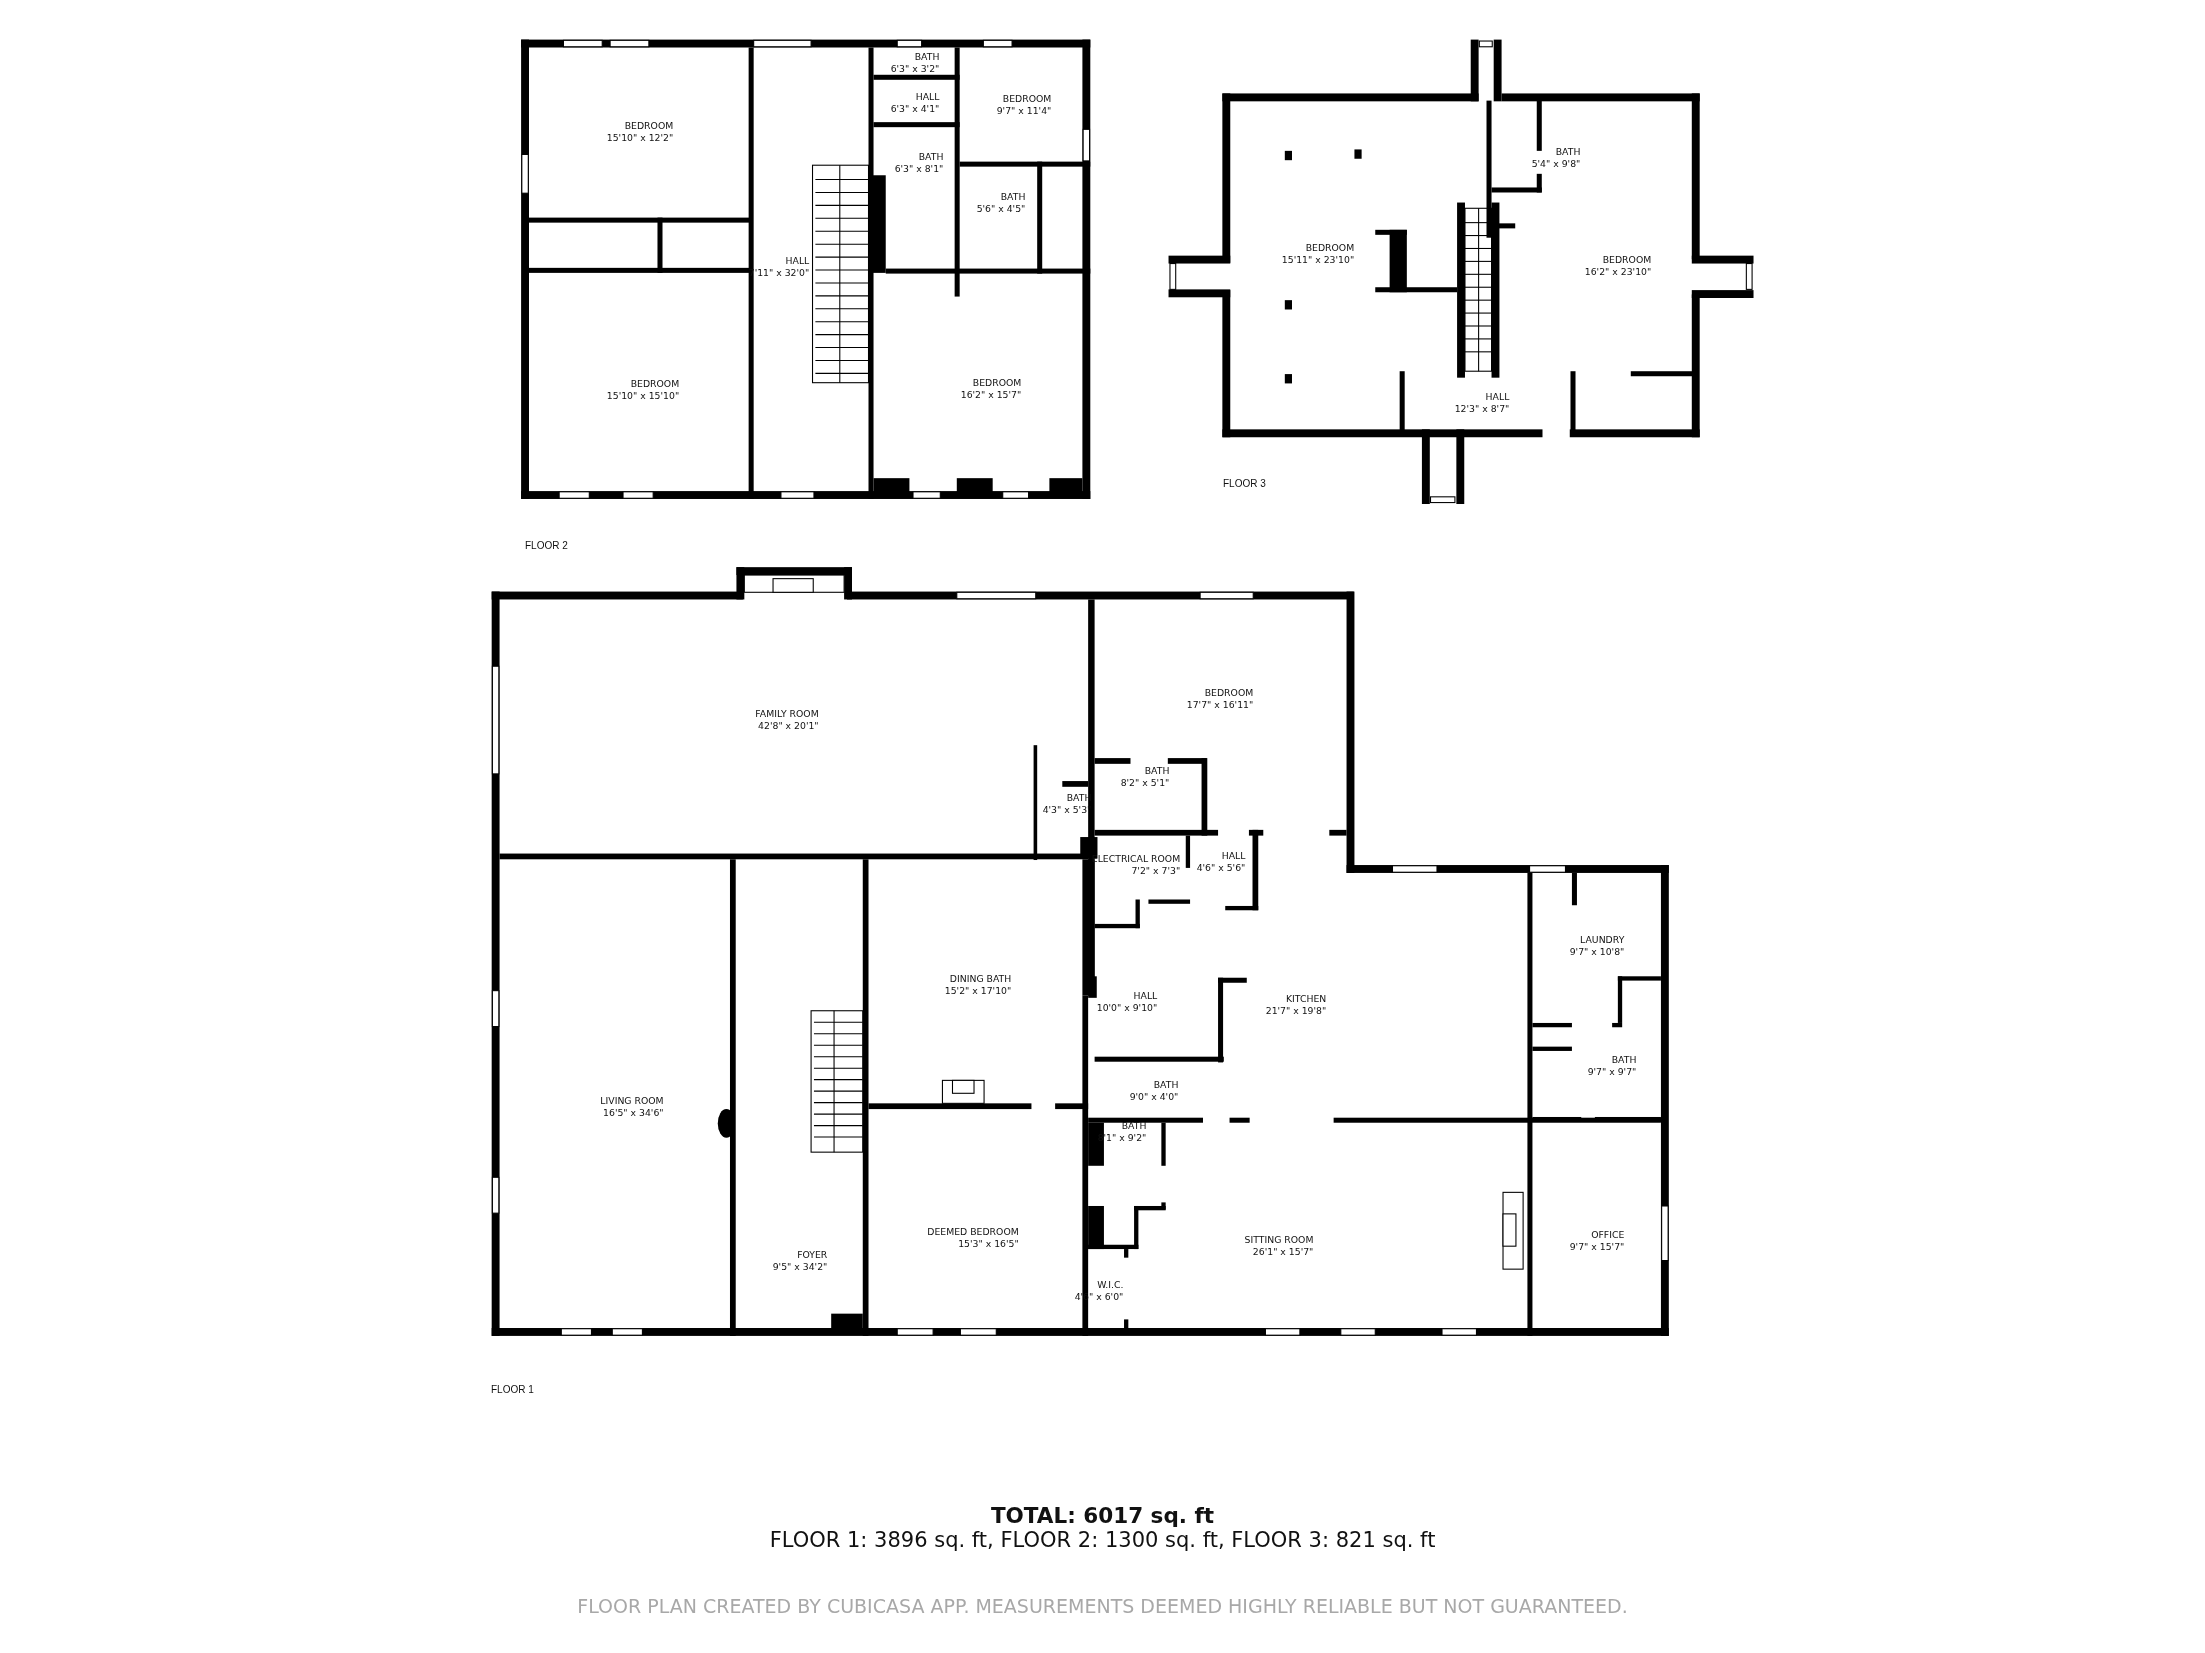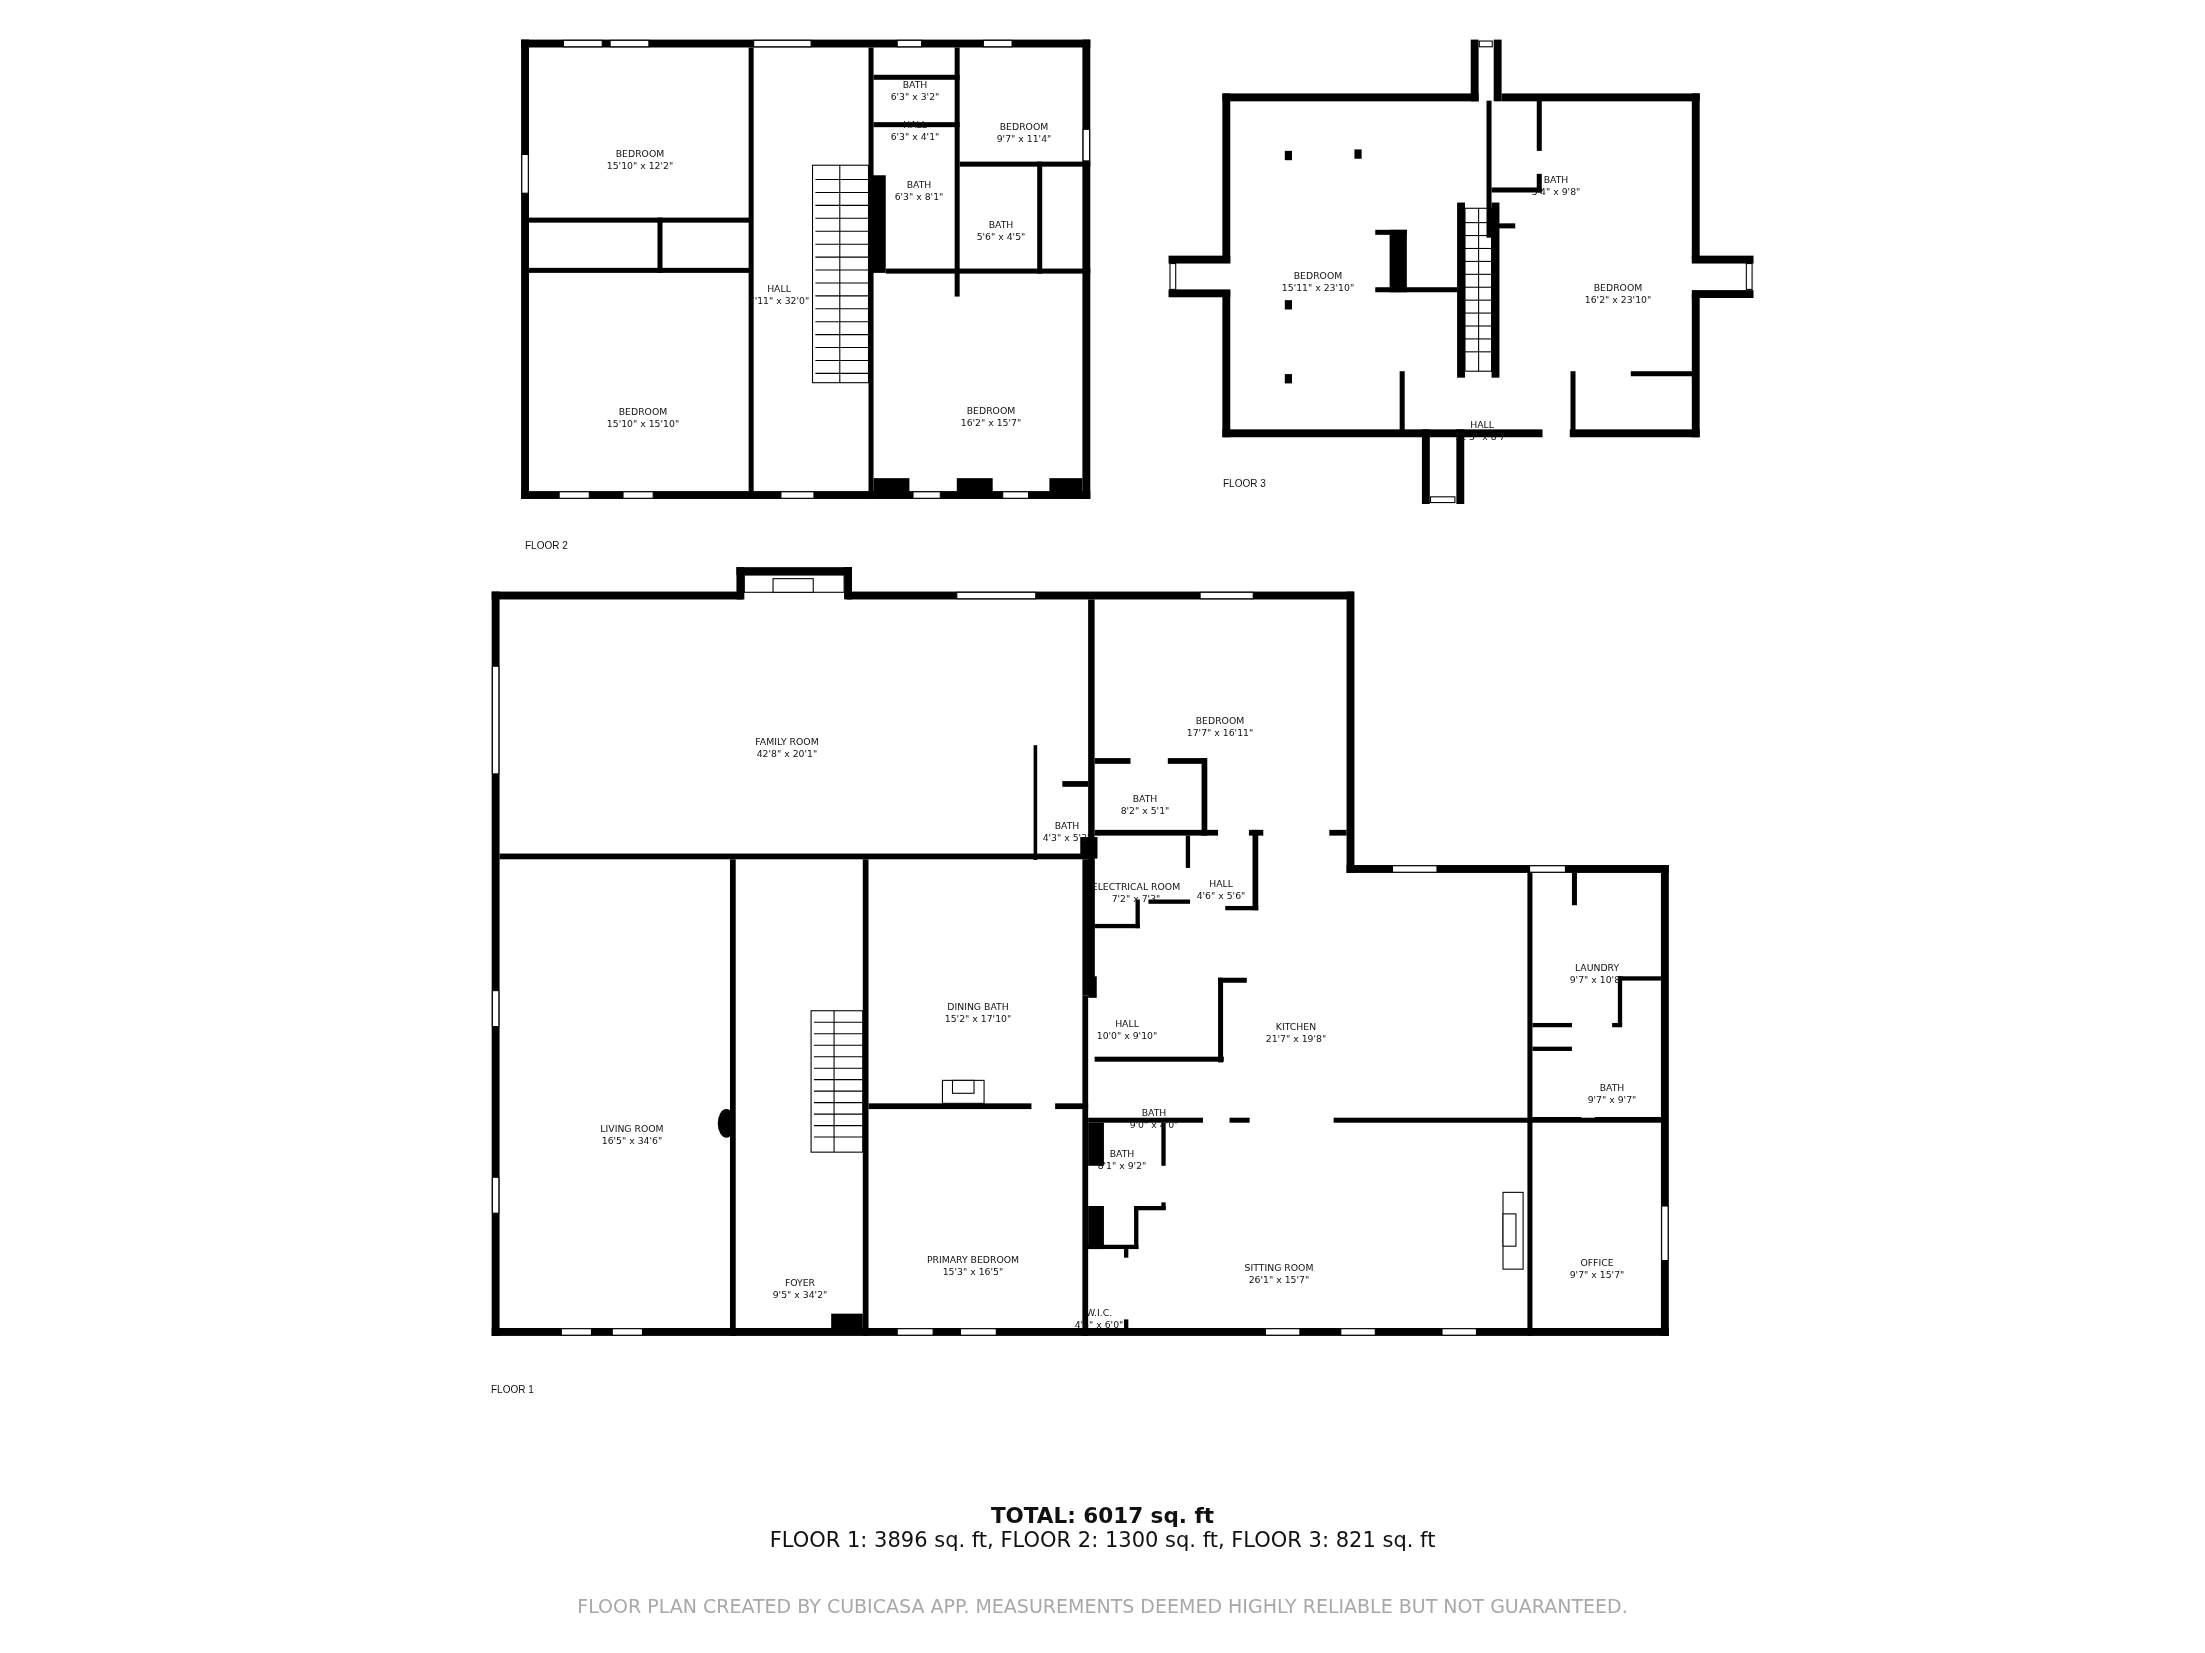--- a/index.html
+++ b/index.html
@@ -2,21 +2,21 @@
 <html style="font-size:11.5px"><head>
 <meta charset="utf-8">
 <style>
   html,body{margin:0;padding:0;background:#ffffff;}
   #canvas{position:relative;width:2205px;height:1654px;background:#ffffff;overflow:hidden;font-family:"DejaVu Sans","Liberation Sans",sans-serif;}
   svg.plan{position:absolute;left:0;top:0;}
   .w{fill:#000;}
   .win{fill:#fff;stroke:#000;stroke-width:1.5;}
   .stairs line,.stairs rect{stroke:#000;stroke-width:1.5;fill:none;}
   .hatch{fill:#fff;stroke:#000;stroke-width:1.5;}
-  .room{position:absolute;transform:translate(-50%,-50%);text-align:center;color:#111;font-family:"DejaVu Sans","Liberation Sans",sans-serif;font-size:9.3px;line-height:11.5px;white-space:nowrap;margin-top:28px;}
+  .room{position:absolute;transform:translate(-50%,-50%);text-align:right;color:#111;font-family:"DejaVu Sans","Liberation Sans",sans-serif;font-size:9.3px;line-height:11.5px;white-space:nowrap;}
   .room .n{display:block;}
   .room .d{display:block;}
   .floor-label{position:absolute;font-family:Liberation Sans, sans-serif;font-size:10px;color:#111;}
   .summary{position:absolute;left:0;width:2205px;text-align:center;font-family:"DejaVu Sans","Liberation Sans",sans-serif;color:#111;}
   .total{top:1503px;font-size:21.5px;font-weight:bold;}
   .line{font-size:21px;}
   .l1{top:1528px;}
   .l2{top:1551px;}
   .credit{top:1595px;font-size:19px;color:#a8a8a8;}
 </style>
@@ -387,21 +387,21 @@
 </div>
 <div class="room" style="left:1612px;top:1065px;">
   <span class="n">BATH</span>
   <span class="d">9'7" x 9'7"</span>
 </div>
 <div class="room" style="left:1154px;top:1090px;">
   <span class="n">BATH</span>
   <span class="d">9'0" x 4'0"</span>
 </div>
 <div class="room" style="left:973px;top:1237px;">
-  <span class="n">PRIMARY BEDROOM</span>
+  <span class="n">DEEMED BEDROOM</span>
   <span class="d">15'3" x 16'5"</span>
 </div>
 <div class="room" style="left:1122px;top:1131px;">
   <span class="n">BATH</span>
   <span class="d">8'1" x 9'2"</span>
 </div>
 <div class="room" style="left:1099px;top:1290px;">
   <span class="n">W.I.C.</span>
   <span class="d">4'6" x 6'0"</span>
 </div>

